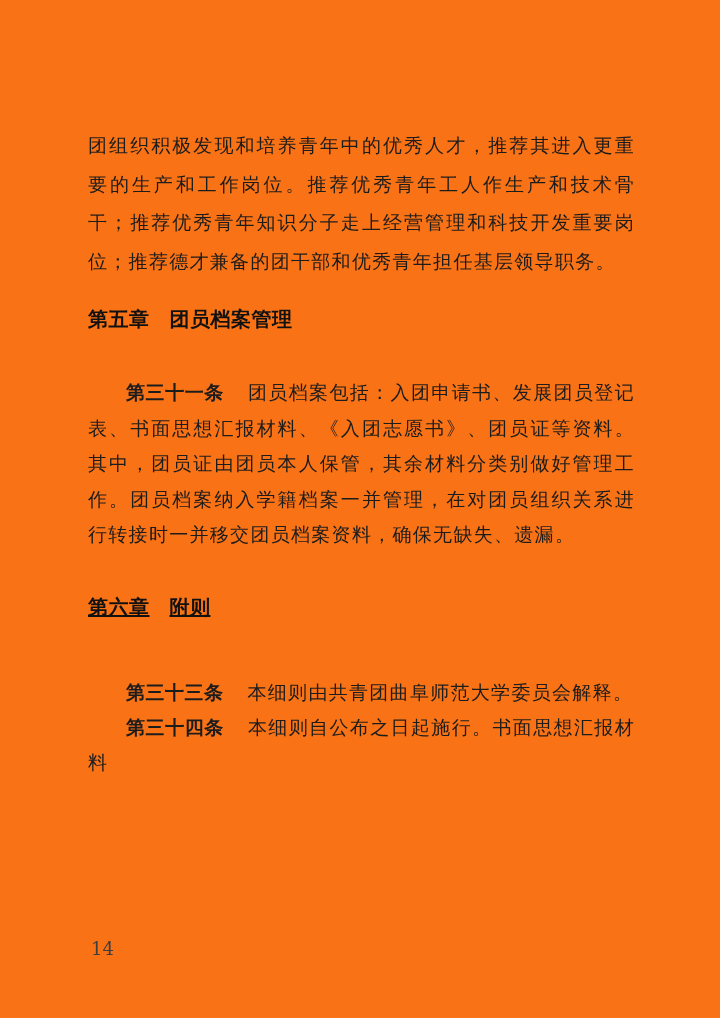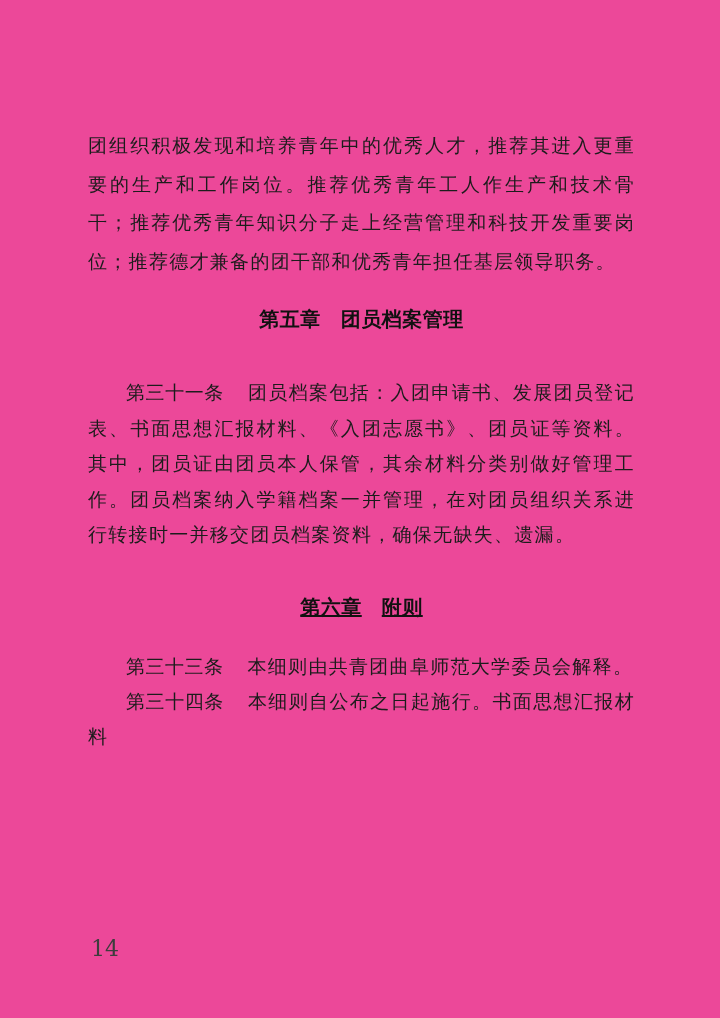--- a/index.html
+++ b/index.html
@@ -4,21 +4,21 @@
 <style>
   html, body {
     margin: 0;
     padding: 0;
     background: #ffffff;
   }
   .page {
     position: relative;
     width: 720px;
     height: 1018px;
-    background: #ec4899;
+    background: #f97316;
     overflow: hidden;
     font-family: "Liberation Sans", sans-serif;
     color: #1c1c1c;
   }
   .content {
     position: absolute;
     left: 88px;
     top: 127px;
     width: 547px;
   }
@@ -31,48 +31,48 @@
     letter-spacing: 1.3px;
     color: #1c1c1c;
   }
   .intro {
     line-height: 38.5px;
   }
   .article {
     text-indent: 38px;
   }
   .article .term {
-    font-weight: normal;
+    font-weight: bold;
     letter-spacing: 0.5px;
     margin-right: 24px;
   }
   .chapter {
     margin: 0;
     font-size: 20px;
     font-weight: bold;
     line-height: 24px;
-    text-align: center;
+    text-align: left;
     letter-spacing: 0.5px;
     color: #111111;
   }
   .chapter .chapter-num {
     margin-right: 20px;
   }
   .chapter-5 { margin-top: 26px; }
   .article-31 { margin-top: 44px; line-height: 35.5px; }
   .article-32 { margin-top: 0;   line-height: 34.5px; }
   .chapter-6 { margin-top: 42px; text-decoration: underline; }
-  .article-33 { margin-top: 30px; line-height: 35px; }
+  .article-33 { margin-top: 56px; line-height: 35px; }
   .article-34 { margin-top: 0;   line-height: 35px; }
   .page-number {
     position: absolute;
     left: 91px;
     top: 938px;
     font-family: "DejaVu Serif", serif;
-    font-size: 22px;
+    font-size: 18px;
     color: #3d3d3d;
     line-height: 22px;
   }
 </style>
 </head>
 <body>
 
 <div class="page">
   <div class="content">
 

